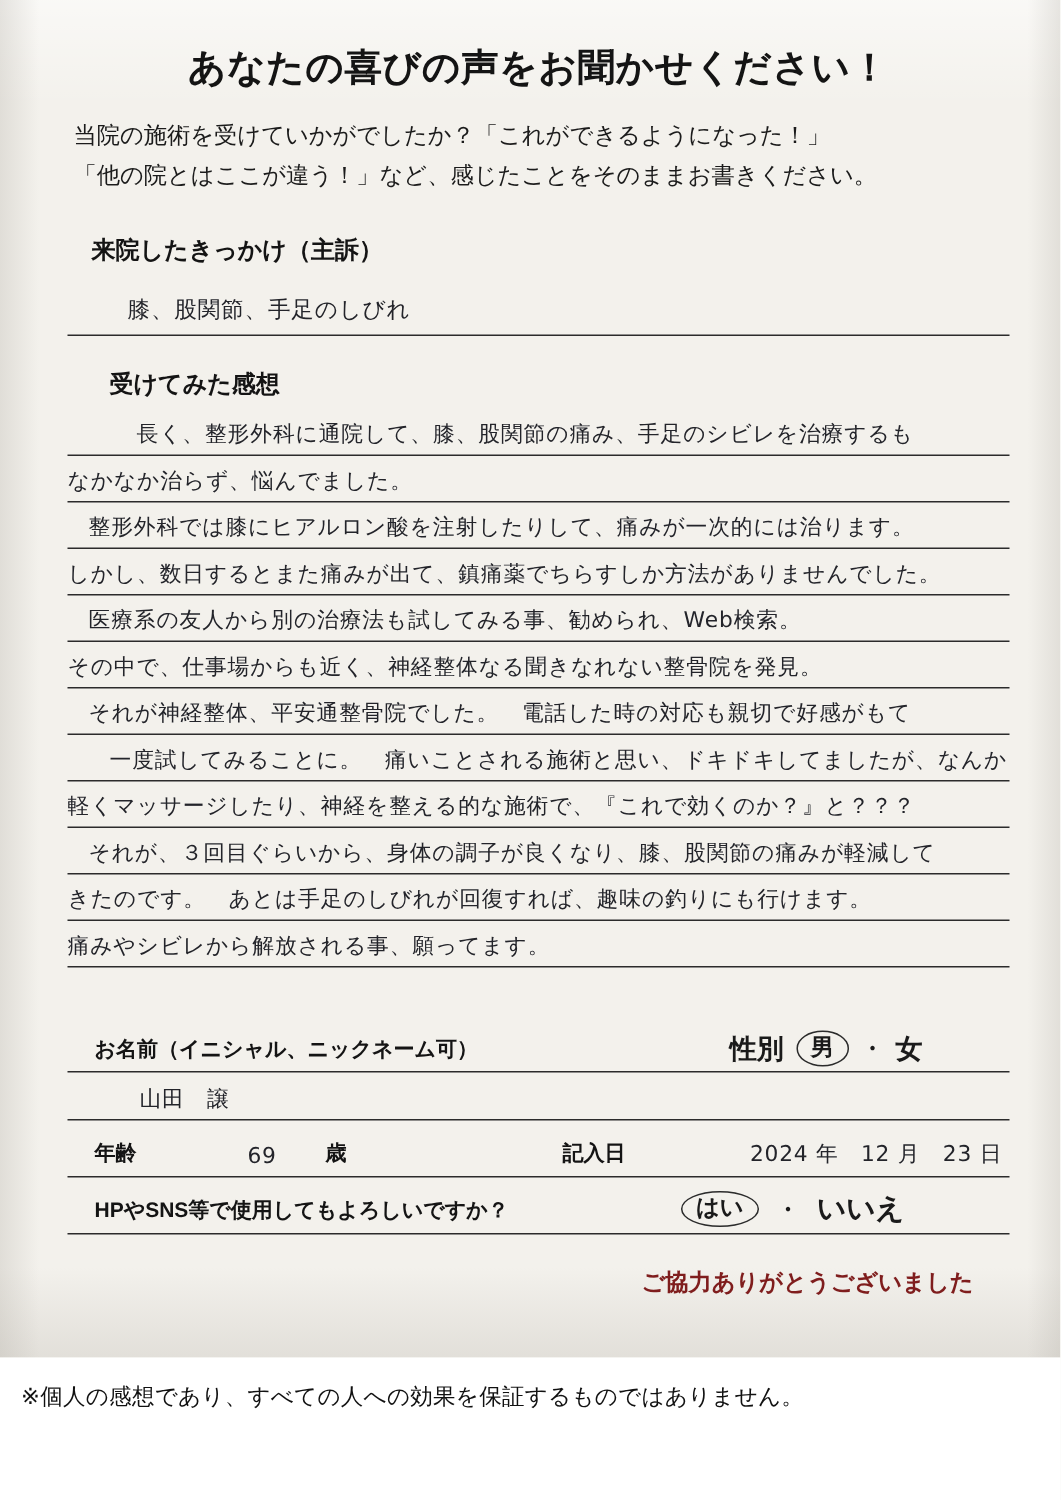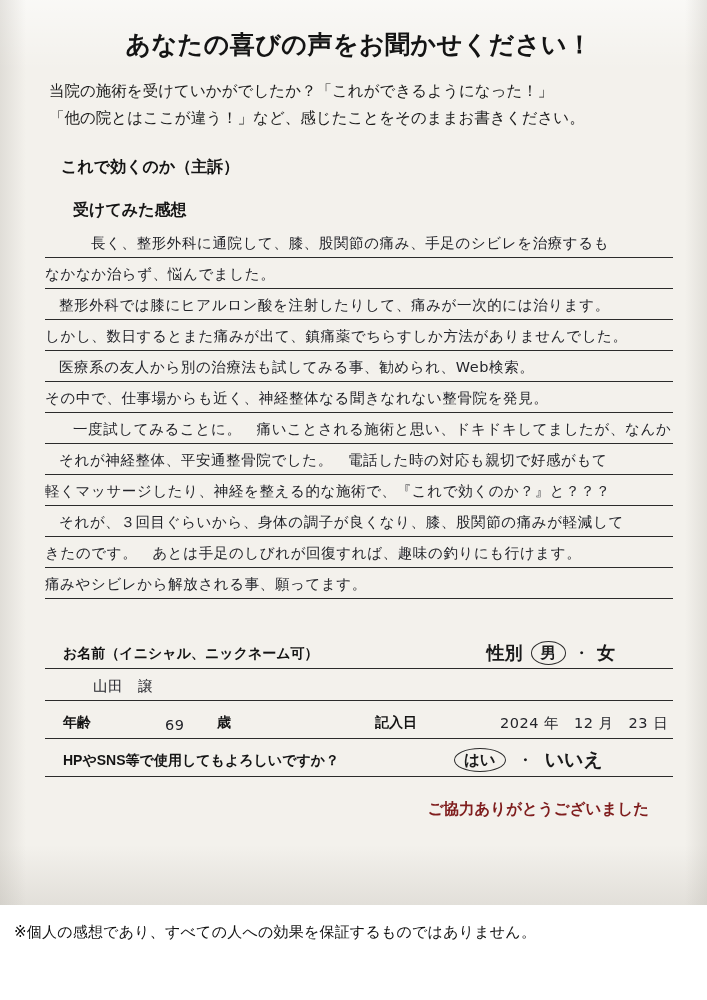--- a/index.html
+++ b/index.html
@@ -189,21 +189,25 @@
 <div class="sheet">
   <div class="sheet-inner">
 
     <div class="title">あなたの喜びの声をお聞かせください！</div>
 
     <div class="lead">
       <div>当院の施術を受けていかがでしたか？「これができるようになった！」</div>
       <div>「他の院とはここが違う！」など、感じたことをそのままお書きください。</div>
     </div>
 
-    <div class="section-label">これで効くのか（主訴）</div>
+    <div class="section-label">来院したきっかけ（主訴）</div>
+    <div class="wline chief-line">
+      <span class="txt hand">膝、股関節、手足のしびれ</span>
+      <hr class="rule">
+    </div>
 
     <div class="section-label tight">受けてみた感想</div>
     <div class="impressions">
       <div class="wline">
         <span class="txt hand i3">長く、整形外科に通院して、膝、股関節の痛み、手足のシビレを治療するも</span>
         <hr class="rule">
       </div>
       <div class="wline">
         <span class="txt hand i0">なかなか治らず、悩んでました。</span>
         <hr class="rule">
@@ -218,25 +222,25 @@
       </div>
       <div class="wline">
         <span class="txt hand i1">医療系の友人から別の治療法も試してみる事、勧められ、Web検索。</span>
         <hr class="rule">
       </div>
       <div class="wline">
         <span class="txt hand i0">その中で、仕事場からも近く、神経整体なる聞きなれない整骨院を発見。</span>
         <hr class="rule">
       </div>
       <div class="wline">
+        <span class="txt hand i1">それが神経整体、平安通整骨院でした。　電話した時の対応も親切で好感がもて</span>
+        <hr class="rule">
+      </div>
+      <div class="wline">
         <span class="txt hand i2">一度試してみることに。　痛いことされる施術と思い、ドキドキしてましたが、なんか</span>
-        <hr class="rule">
-      </div>
-      <div class="wline">
-        <span class="txt hand i1">それが神経整体、平安通整骨院でした。　電話した時の対応も親切で好感がもて</span>
         <hr class="rule">
       </div>
       <div class="wline">
         <span class="txt hand i0">軽くマッサージしたり、神経を整える的な施術で、『これで効くのか？』と？？？</span>
         <hr class="rule">
       </div>
       <div class="wline">
         <span class="txt hand i1">それが、３回目ぐらいから、身体の調子が良くなり、膝、股関節の痛みが軽減して</span>
         <hr class="rule">
       </div>

